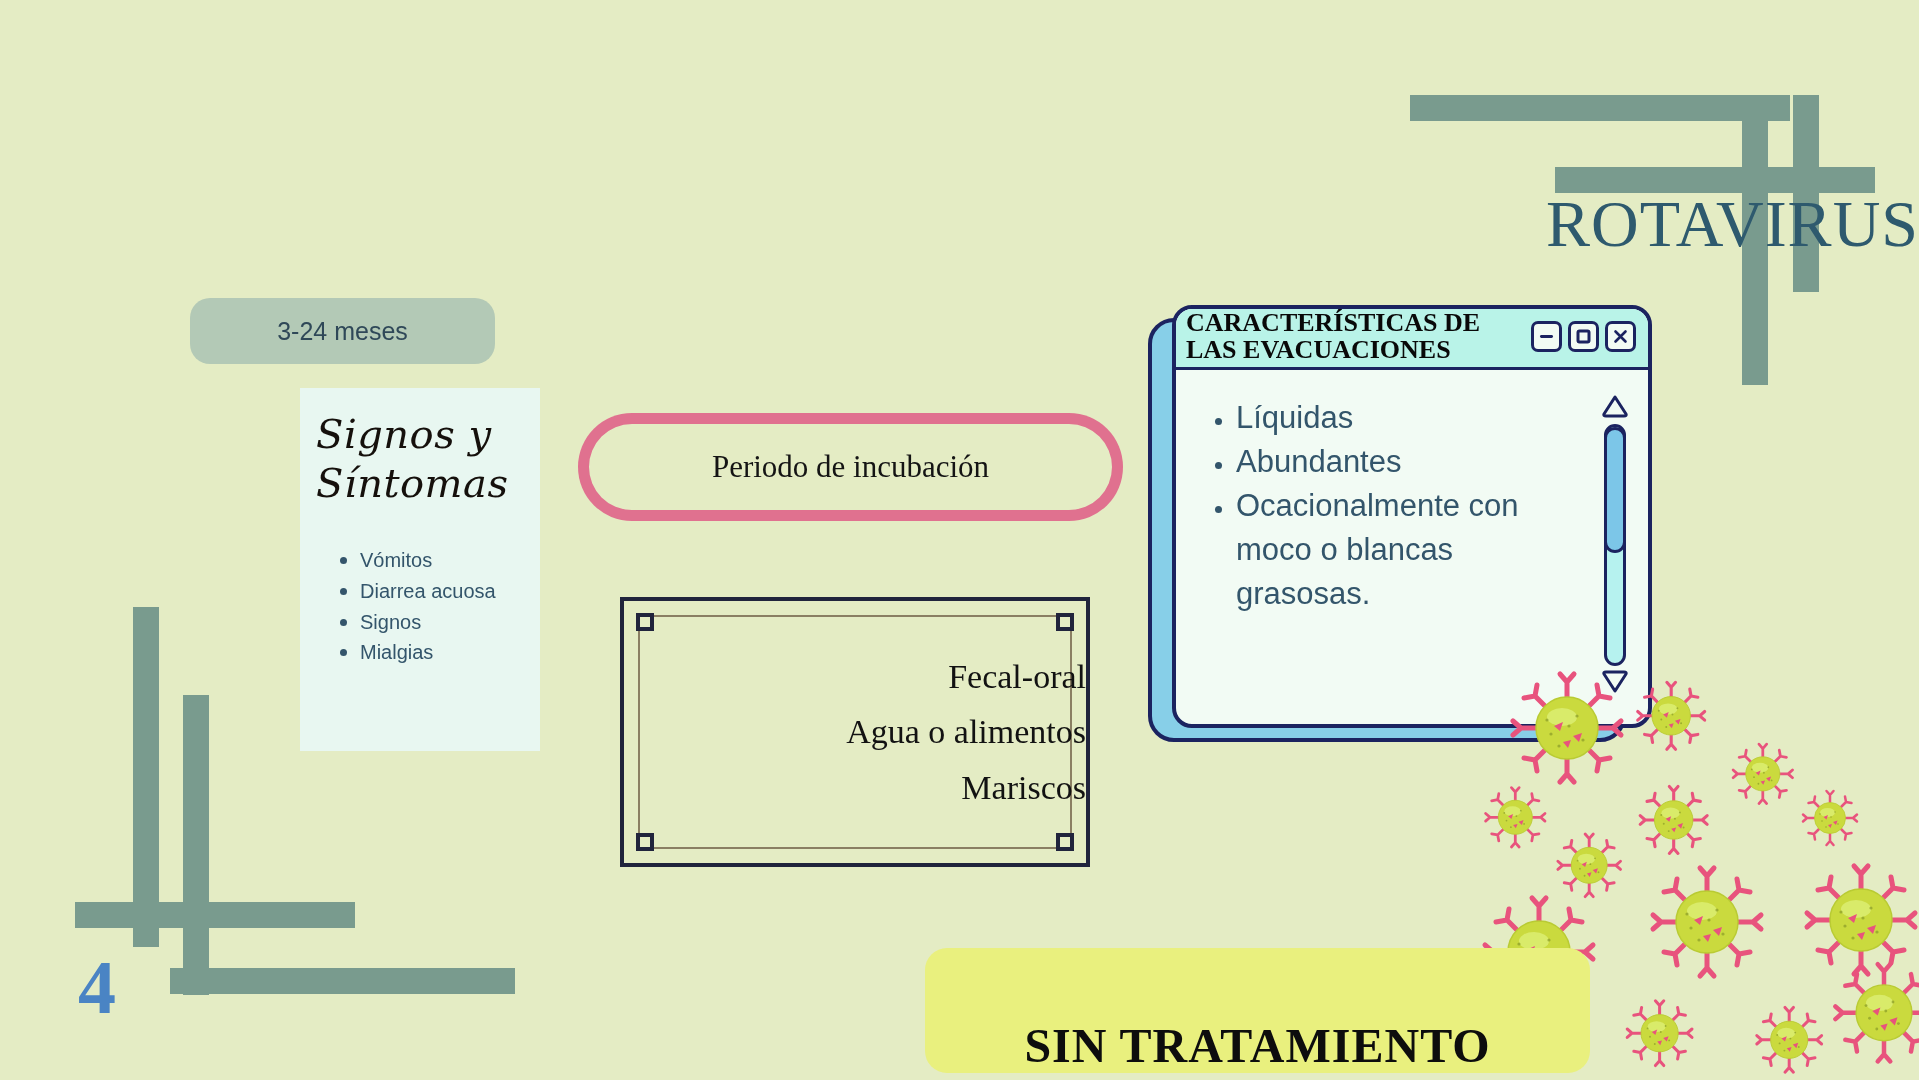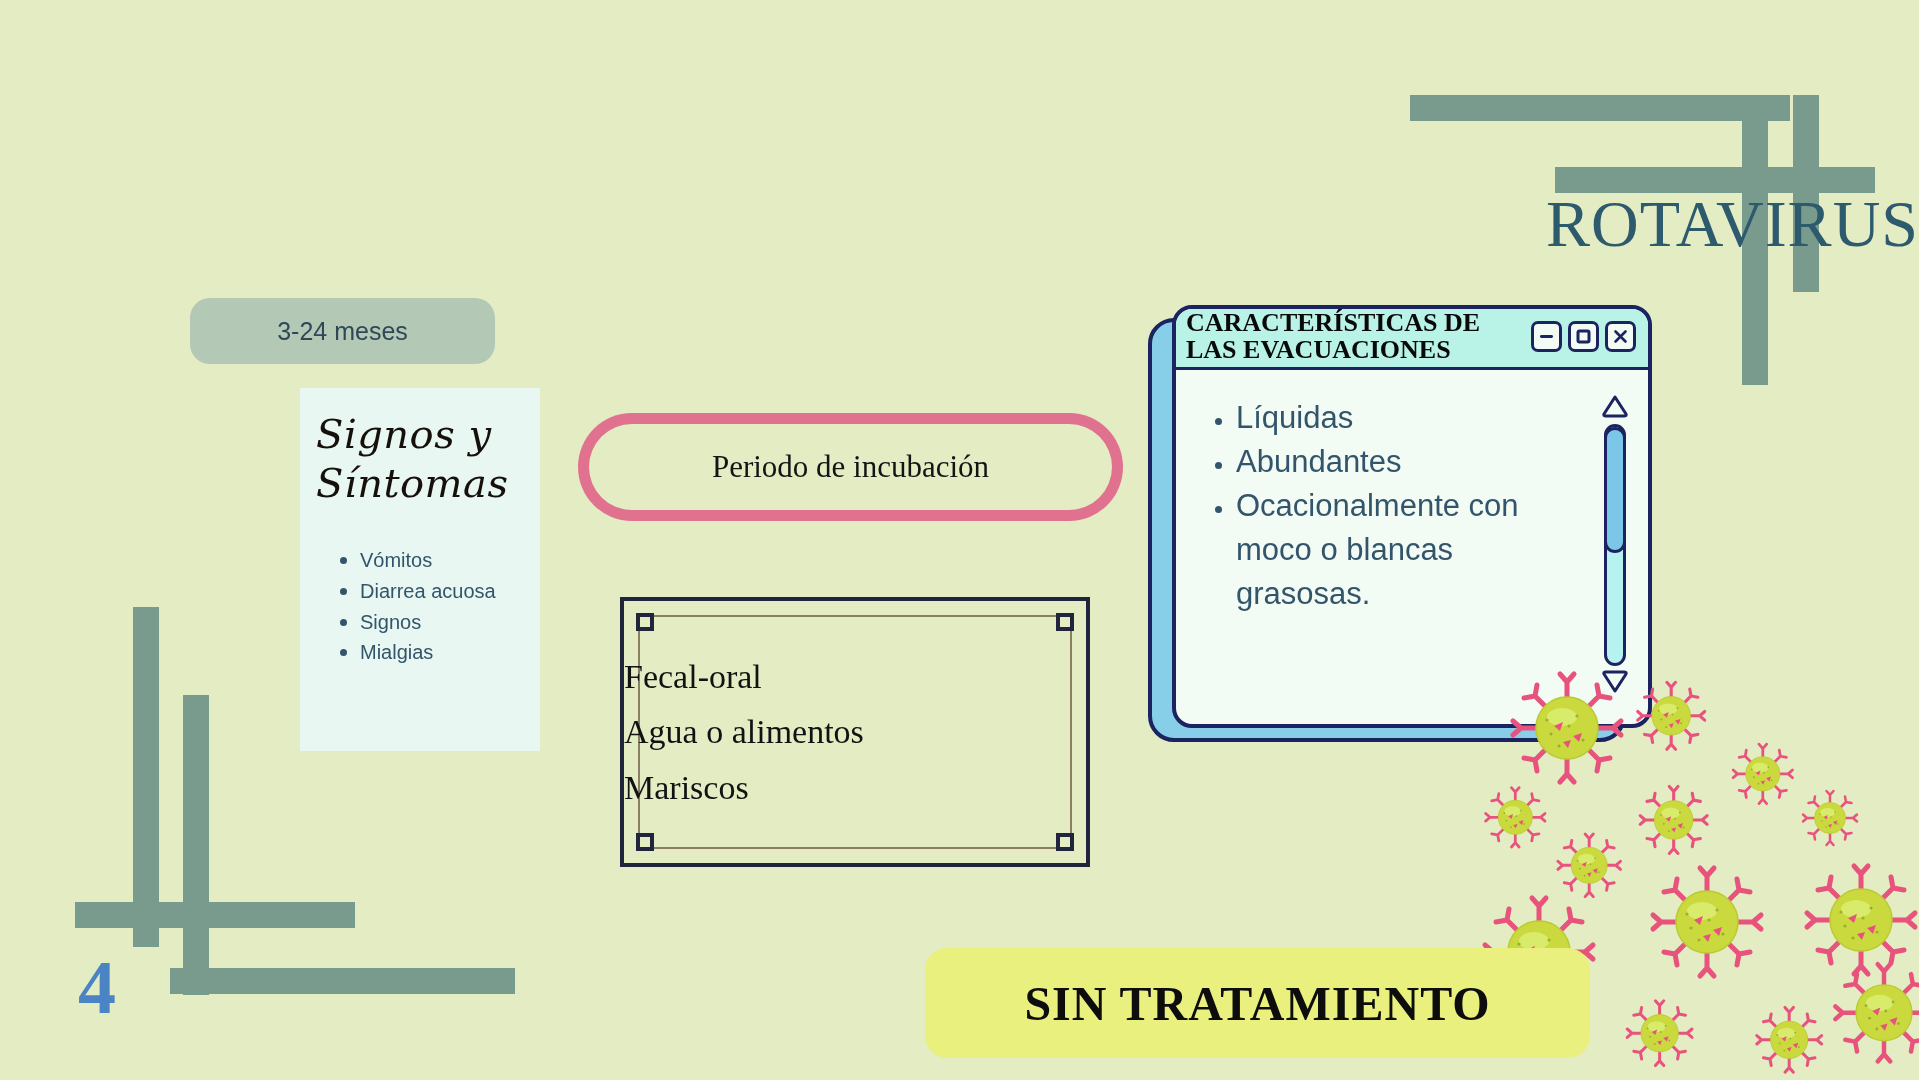--- a/index.html
+++ b/index.html
@@ -129,21 +129,21 @@
     background: #e4ecc4;
     box-sizing: border-box;
   }
   .fc-tl { left: 12px;  top: 12px; }
   .fc-tr { right: 12px; top: 12px; }
   .fc-bl { left: 12px;  bottom: 12px; }
   .fc-br { right: 12px; bottom: 12px; }
   .frame-text {
     position: absolute; inset: 0;
     display: flex; flex-direction: column;
-    align-items: flex-start; justify-content: center;
+    align-items: flex-end; justify-content: center;
     font-family: "Liberation Serif", serif;
     font-size: 34px;
     line-height: 1.62;
     color: #121212;
   }
 
   
   .win-shadow {
     position: absolute;
     left: 1148px; top: 318px;
@@ -233,24 +233,24 @@
     background: #7cc6e8;
     border: 3px solid #1b2360;
     border-radius: 11px;
     box-sizing: border-box;
   }
 
   
   .banner {
     position: absolute;
     left: 925px; top: 948px;
-    width: 665px; height: 110px;
+    width: 665px; height: 125px;
     background: #e9f07e;
     border-radius: 22px;
-    display: flex; align-items: center; justify-content: center;
+    display: flex; align-items: flex-end; justify-content: center;
     font-family: "Liberation Serif", serif;
     font-weight: bold;
     font-size: 48px;
     letter-spacing: 1px;
     color: #0d0d0d;
   }
 
   
   .page-number {
     position: absolute;

